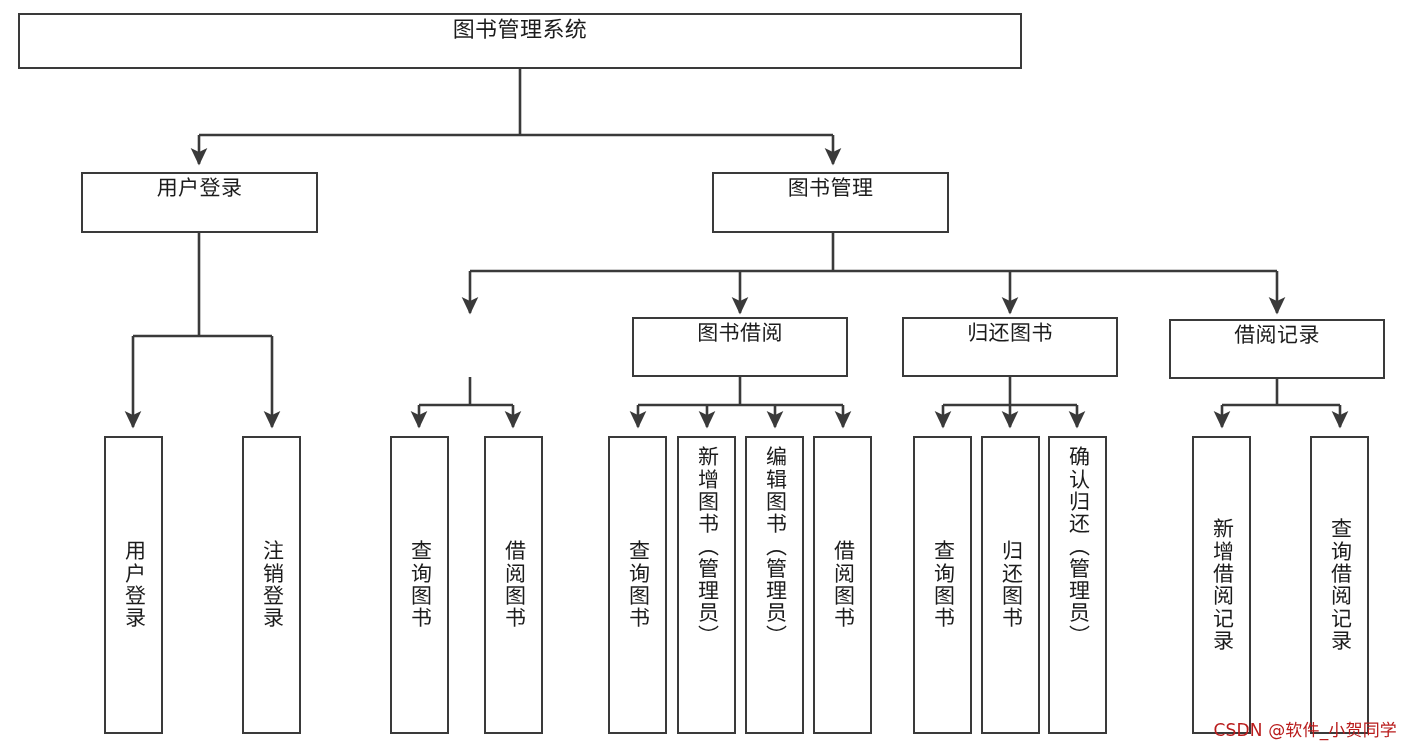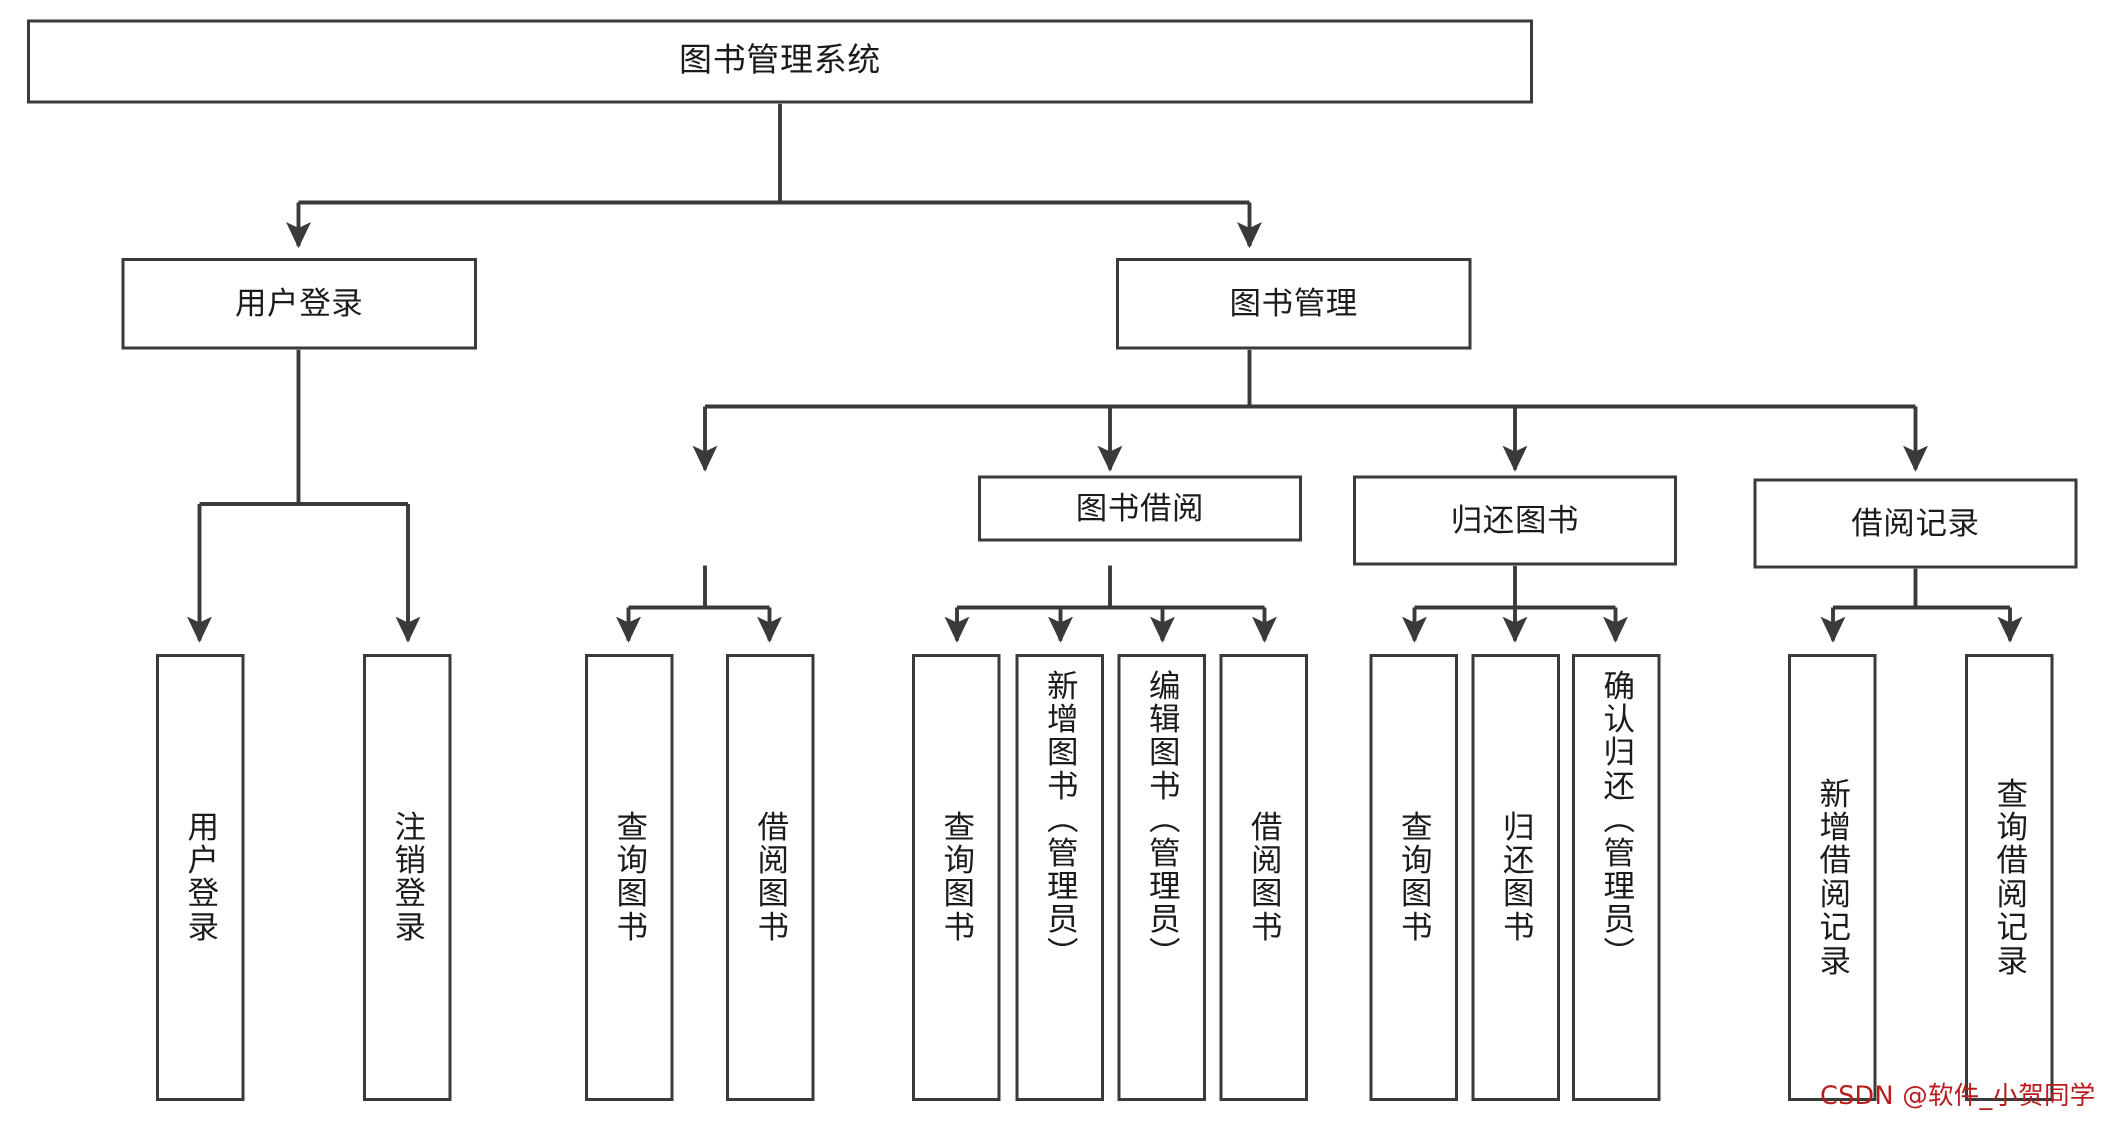--- a/index.html
+++ b/index.html
@@ -25,21 +25,21 @@
     width: 1405px;
     height: 747px;
     pointer-events: none;
   }
   .node {
     position: absolute;
     box-sizing: border-box;
     background: #ffffff;
     border: 2.5px solid #3a3a3a;
     display: flex;
-    align-items: center;
+    align-items: flex-start;
     justify-content: center;
     color: #1b1b1b;
     z-index: 2;
   }
   .node .label {
     display: block;
     text-align: center;
     line-height: 1.35;
     letter-spacing: 0.02em;
   }
@@ -132,25 +132,25 @@
     </g>
   </svg>
 
   <div class="node horiz root" style="left:18px; top:13px; width:1004px; height:56px;">
     <span class="label">图书管理系统</span>
   </div>
 
   <div class="node horiz" style="left:81px; top:172px; width:237px; height:61px;">
     <span class="label">用户登录</span>
   </div>
-  <div class="node horiz" style="left:744px; top:172px; width:237px; height:61px;">
+  <div class="node horiz" style="left:712px; top:172px; width:237px; height:61px;">
     <span class="label">图书管理</span>
   </div>
 
-  <div class="node horiz" style="left:632px; top:317px; width:216px; height:44px;margin-left:20px;">
+  <div class="node horiz" style="left:632px; top:317px; width:216px; height:60px;">
     <span class="label">图书借阅</span>
   </div>
   <div class="node horiz" style="left:902px; top:317px; width:216px; height:60px;">
     <span class="label">归还图书</span>
   </div>
   <div class="node horiz" style="left:1169px; top:319px; width:216px; height:60px;">
     <span class="label">借阅记录</span>
   </div>
 
   <div class="node vert mid" style="left:104px; top:436px; width:59px; height:298px;">

